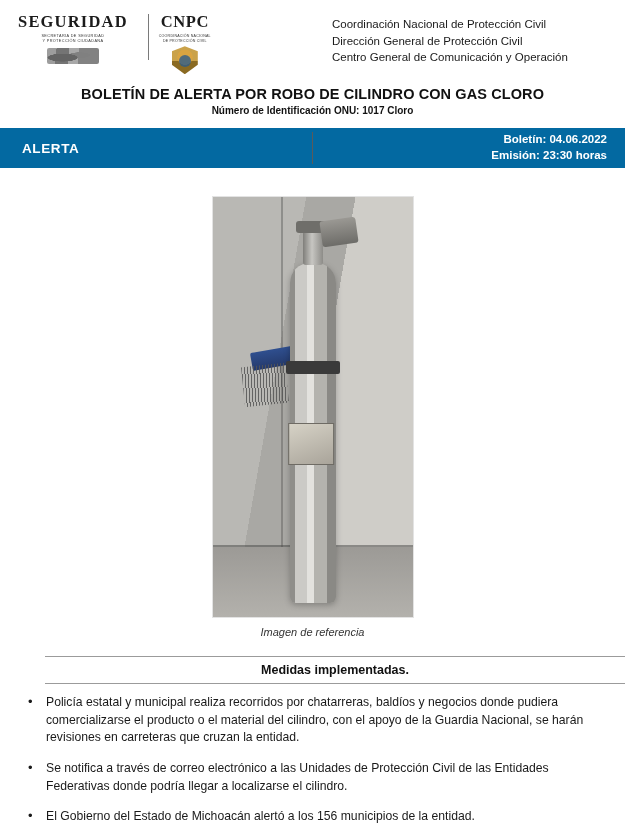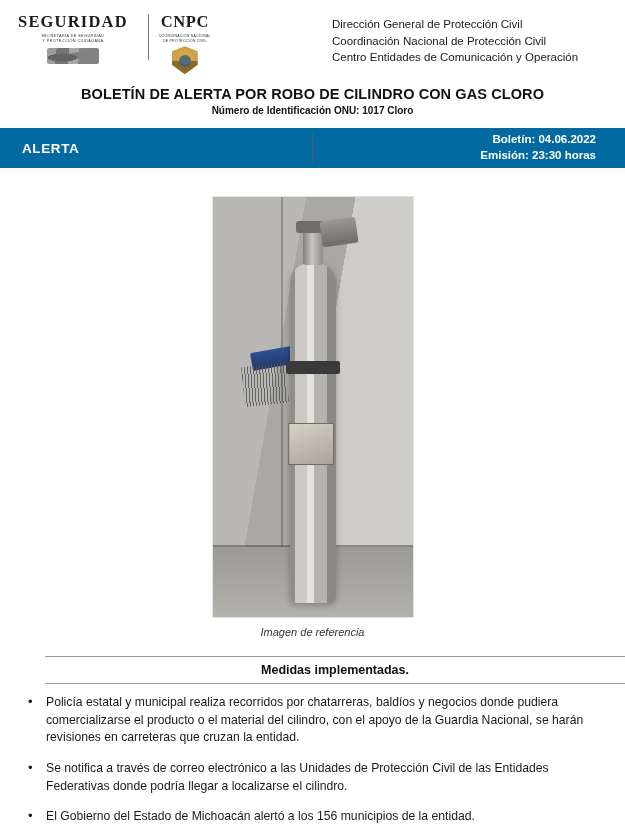--- a/index.html
+++ b/index.html
@@ -173,21 +173,21 @@
     position: absolute;
     left: 312px;
     top: 4px;
     bottom: 4px;
     width: 1px;
     background: #5a5a5a;
   }
   .alert-right {
     margin-left: auto;
     text-align: right;
-    padding-right: 29px;
+    padding-right: 18px;
     font-size: 11.5px;
     font-weight: bold;
     line-height: 1.35;
   }
 
   
   .image-area {
     margin-top: 28px;
     display: flex;
     flex-direction: column;
@@ -368,23 +368,23 @@
 
       <div class="logo-cnpc">
         <div class="word">CNPC</div>
         <div class="sub">COORDINACIÓN NACIONAL<br>DE PROTECCIÓN CIVIL</div>
         <div class="cnpc-emblem"></div>
       </div>
 
     </div>
 
     <div class="header-text">
+      <div>Coordinación Nacional de Protección Civil</div>
       <div>Dirección General de Protección Civil</div>
-      <div>Coordinación Nacional de Protección Civil</div>
-      <div>Centro Entidades de Comunicación y Operación</div>
+      <div>Centro General de Comunicación y Operación</div>
     </div>
   </div>
 
   <div class="title-block">
     <div class="title-line1">BOLETÍN DE ALERTA POR ROBO DE CILINDRO CON GAS CLORO</div>
     <div class="title-line2">Número de Identificación ONU: 1017 Cloro</div>
   </div>
 
   <div class="alert-bar">
     <div class="alert-label">ALERTA</div>

